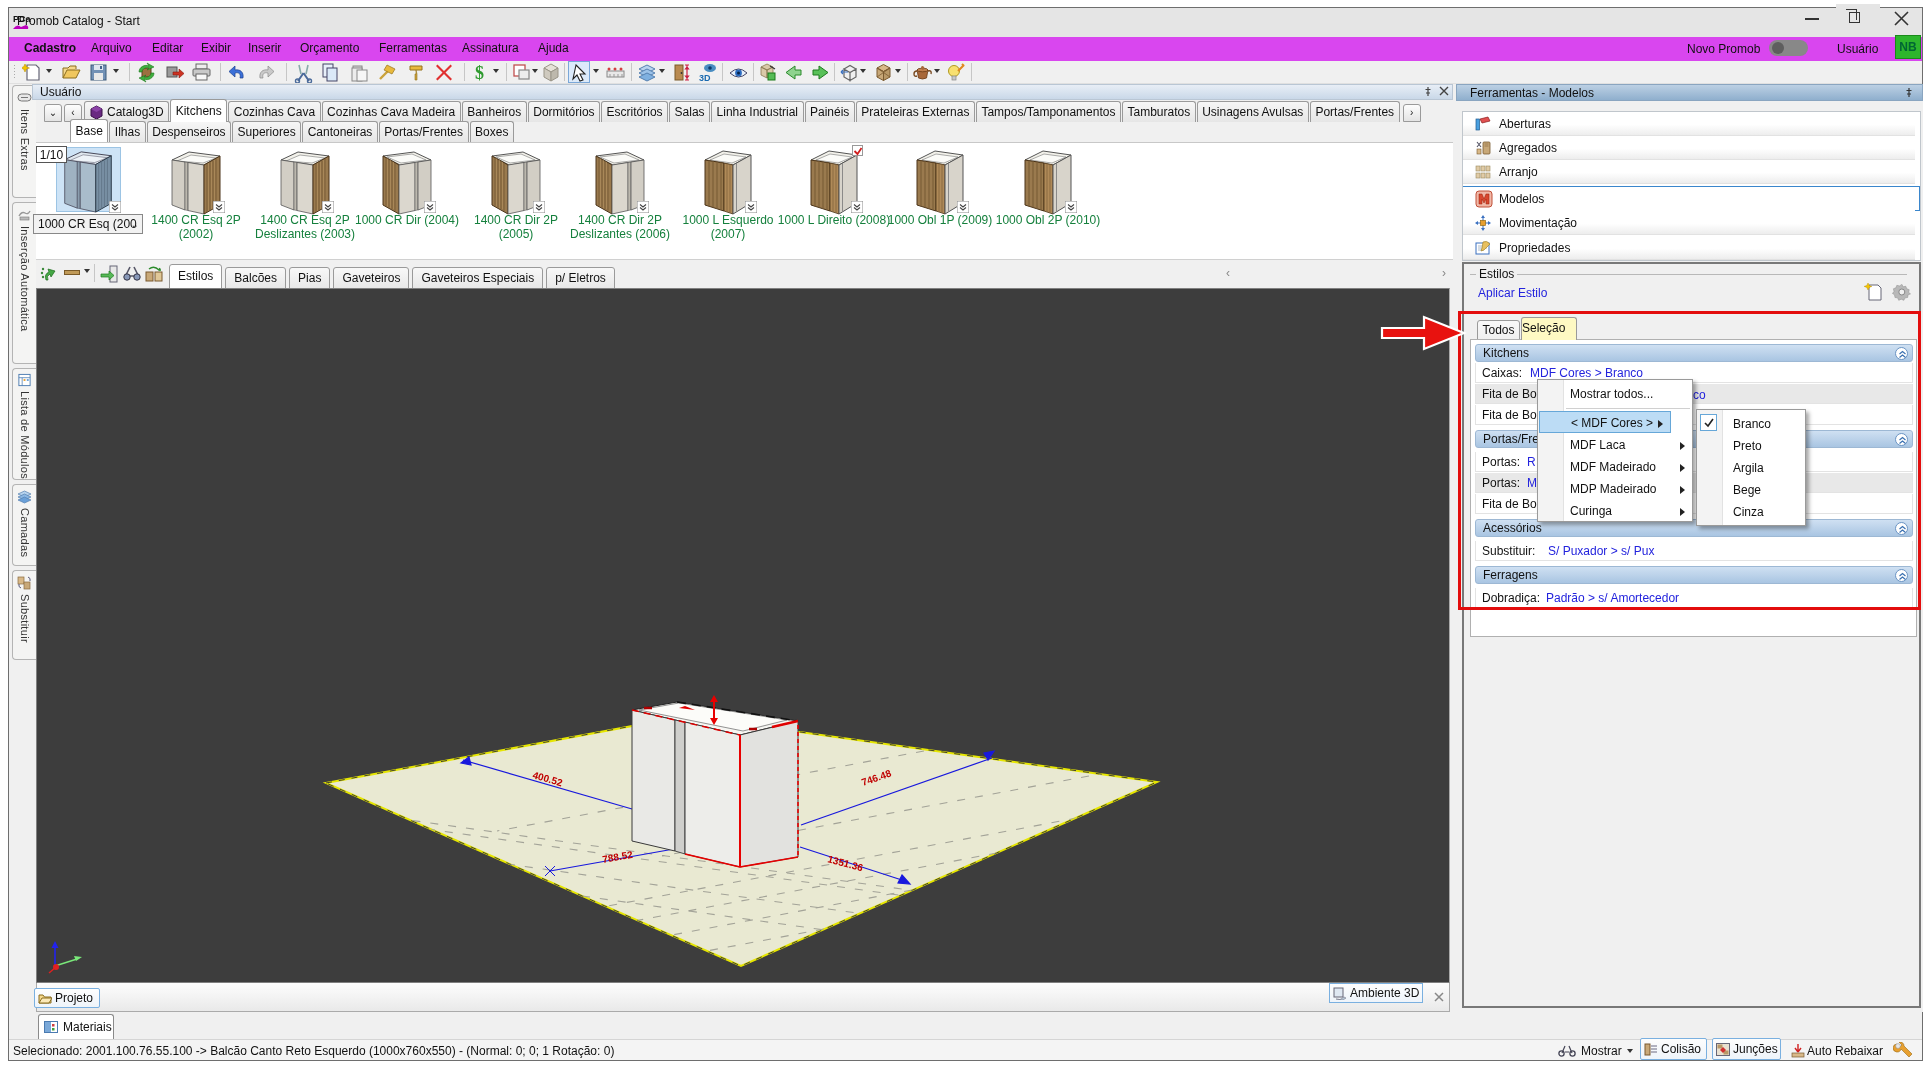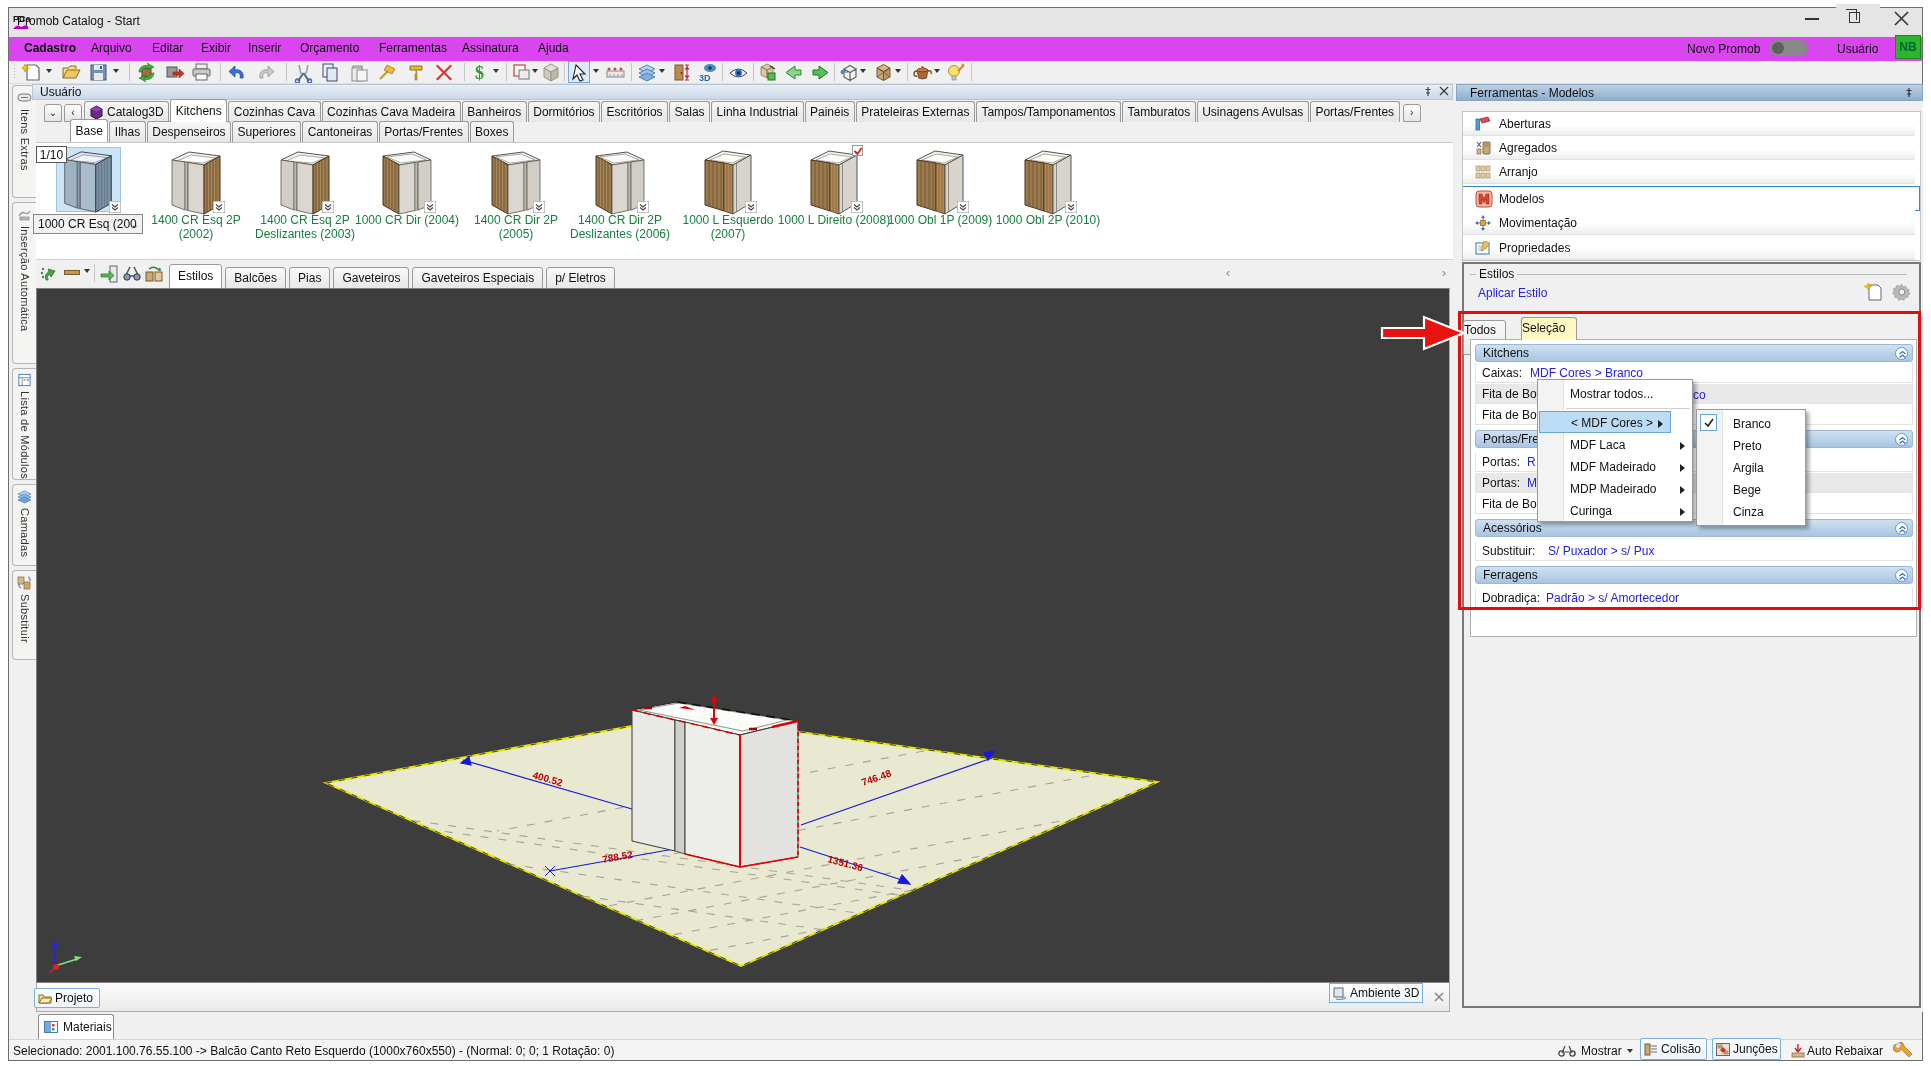--- a/index.html
+++ b/index.html
@@ -678,21 +678,21 @@
  <div class="abs" style="left:20px;top:183px;background:#f0f0f0;padding:0 3px">Estilos</div>
  <div class="abs lnk" style="left:22px;top:202px">Aplicar Estilo</div>
  <svg class="abs" style="left:408px;top:198px" width="20" height="20" viewBox="0 0 20 20">
       <path d="M5 3h9l3 3v12H5z" fill="#fff" stroke="#667" stroke-width="1"></path>
       <path d="M4 1l1.2 2.4 2.7 1-2.7 1L4 8 2.8 5.4.1 4.4l2.7-1z" fill="#f4c400" stroke="#b08800" stroke-width=".4"></path>
     </svg>
  <svg class="abs" style="left:436px;top:198px" width="20" height="20" viewBox="0 0 20 20">
       <path d="M10 2l1.2 2.6 2.8-.6 1 2.6 2.6 1-.6 2.8L19 12l-2.6 1-.4 2.8-2.8.4-1.2 2.6-2.8-1.2-2.6 1.2-1.2-2.6-2.8-.4L2.2 13 0 11.6l1.6-2.2L1 6.6l2.6-1 1-2.6 2.8.6z" fill="#b8b8b8" stroke="#888" stroke-width=".5" transform="scale(.95) translate(.5,.5)"></path>
       <circle cx="9.8" cy="10" r="3" fill="#f0f0f0" stroke="#888"></circle>
     </svg>
- <div class="abs" style="left:7px;top:236px;width:43px;height:35px;background:linear-gradient(#f8f8f8,#e8e8e8);border:1px solid #9a9a9a;border-radius:3px 3px 0 0;line-height:19px">Todos</div>
+ <div class="abs" style="left:21px;top:236px;width:43px;height:35px;background:linear-gradient(#f8f8f8,#e8e8e8);border:1px solid #9a9a9a;border-radius:3px 3px 0 0;text-align:center;line-height:19px">Todos</div>
  <div class="abs" style="left:65px;top:233px;width:56px;height:23px;background:#fef9c3;border:1px solid #9a9a9a;border-bottom:none;border-radius:3px 3px 0 0;text-align:left;line-height:21px;z-index:2">Seleção</div>
  <div class="abs" style="left:14px;top:255px;width:447px;height:298px;background:#fff;border:1px solid #b0b0b0">
   <div class="blubar" style="top:4px">Kitchens<span class="chev"><svg width="13" height="13" viewBox="0 0 13 13">
             <path d="M3.5 6l3-2.5L9.5 6M3.5 9.5l3-2.5 3 2.5" stroke="#3a70b0" fill="none" stroke-width="1.2"></path>
           </svg></span></div>
   <div class="srow" style="top:23px">
         <span class="abs" style="left:6px">Caixas:</span>
         <span class="abs lnk" style="left:54px">MDF Cores &gt; Branco</span>
       </div>
   <div class="srow g" style="top:44px">

